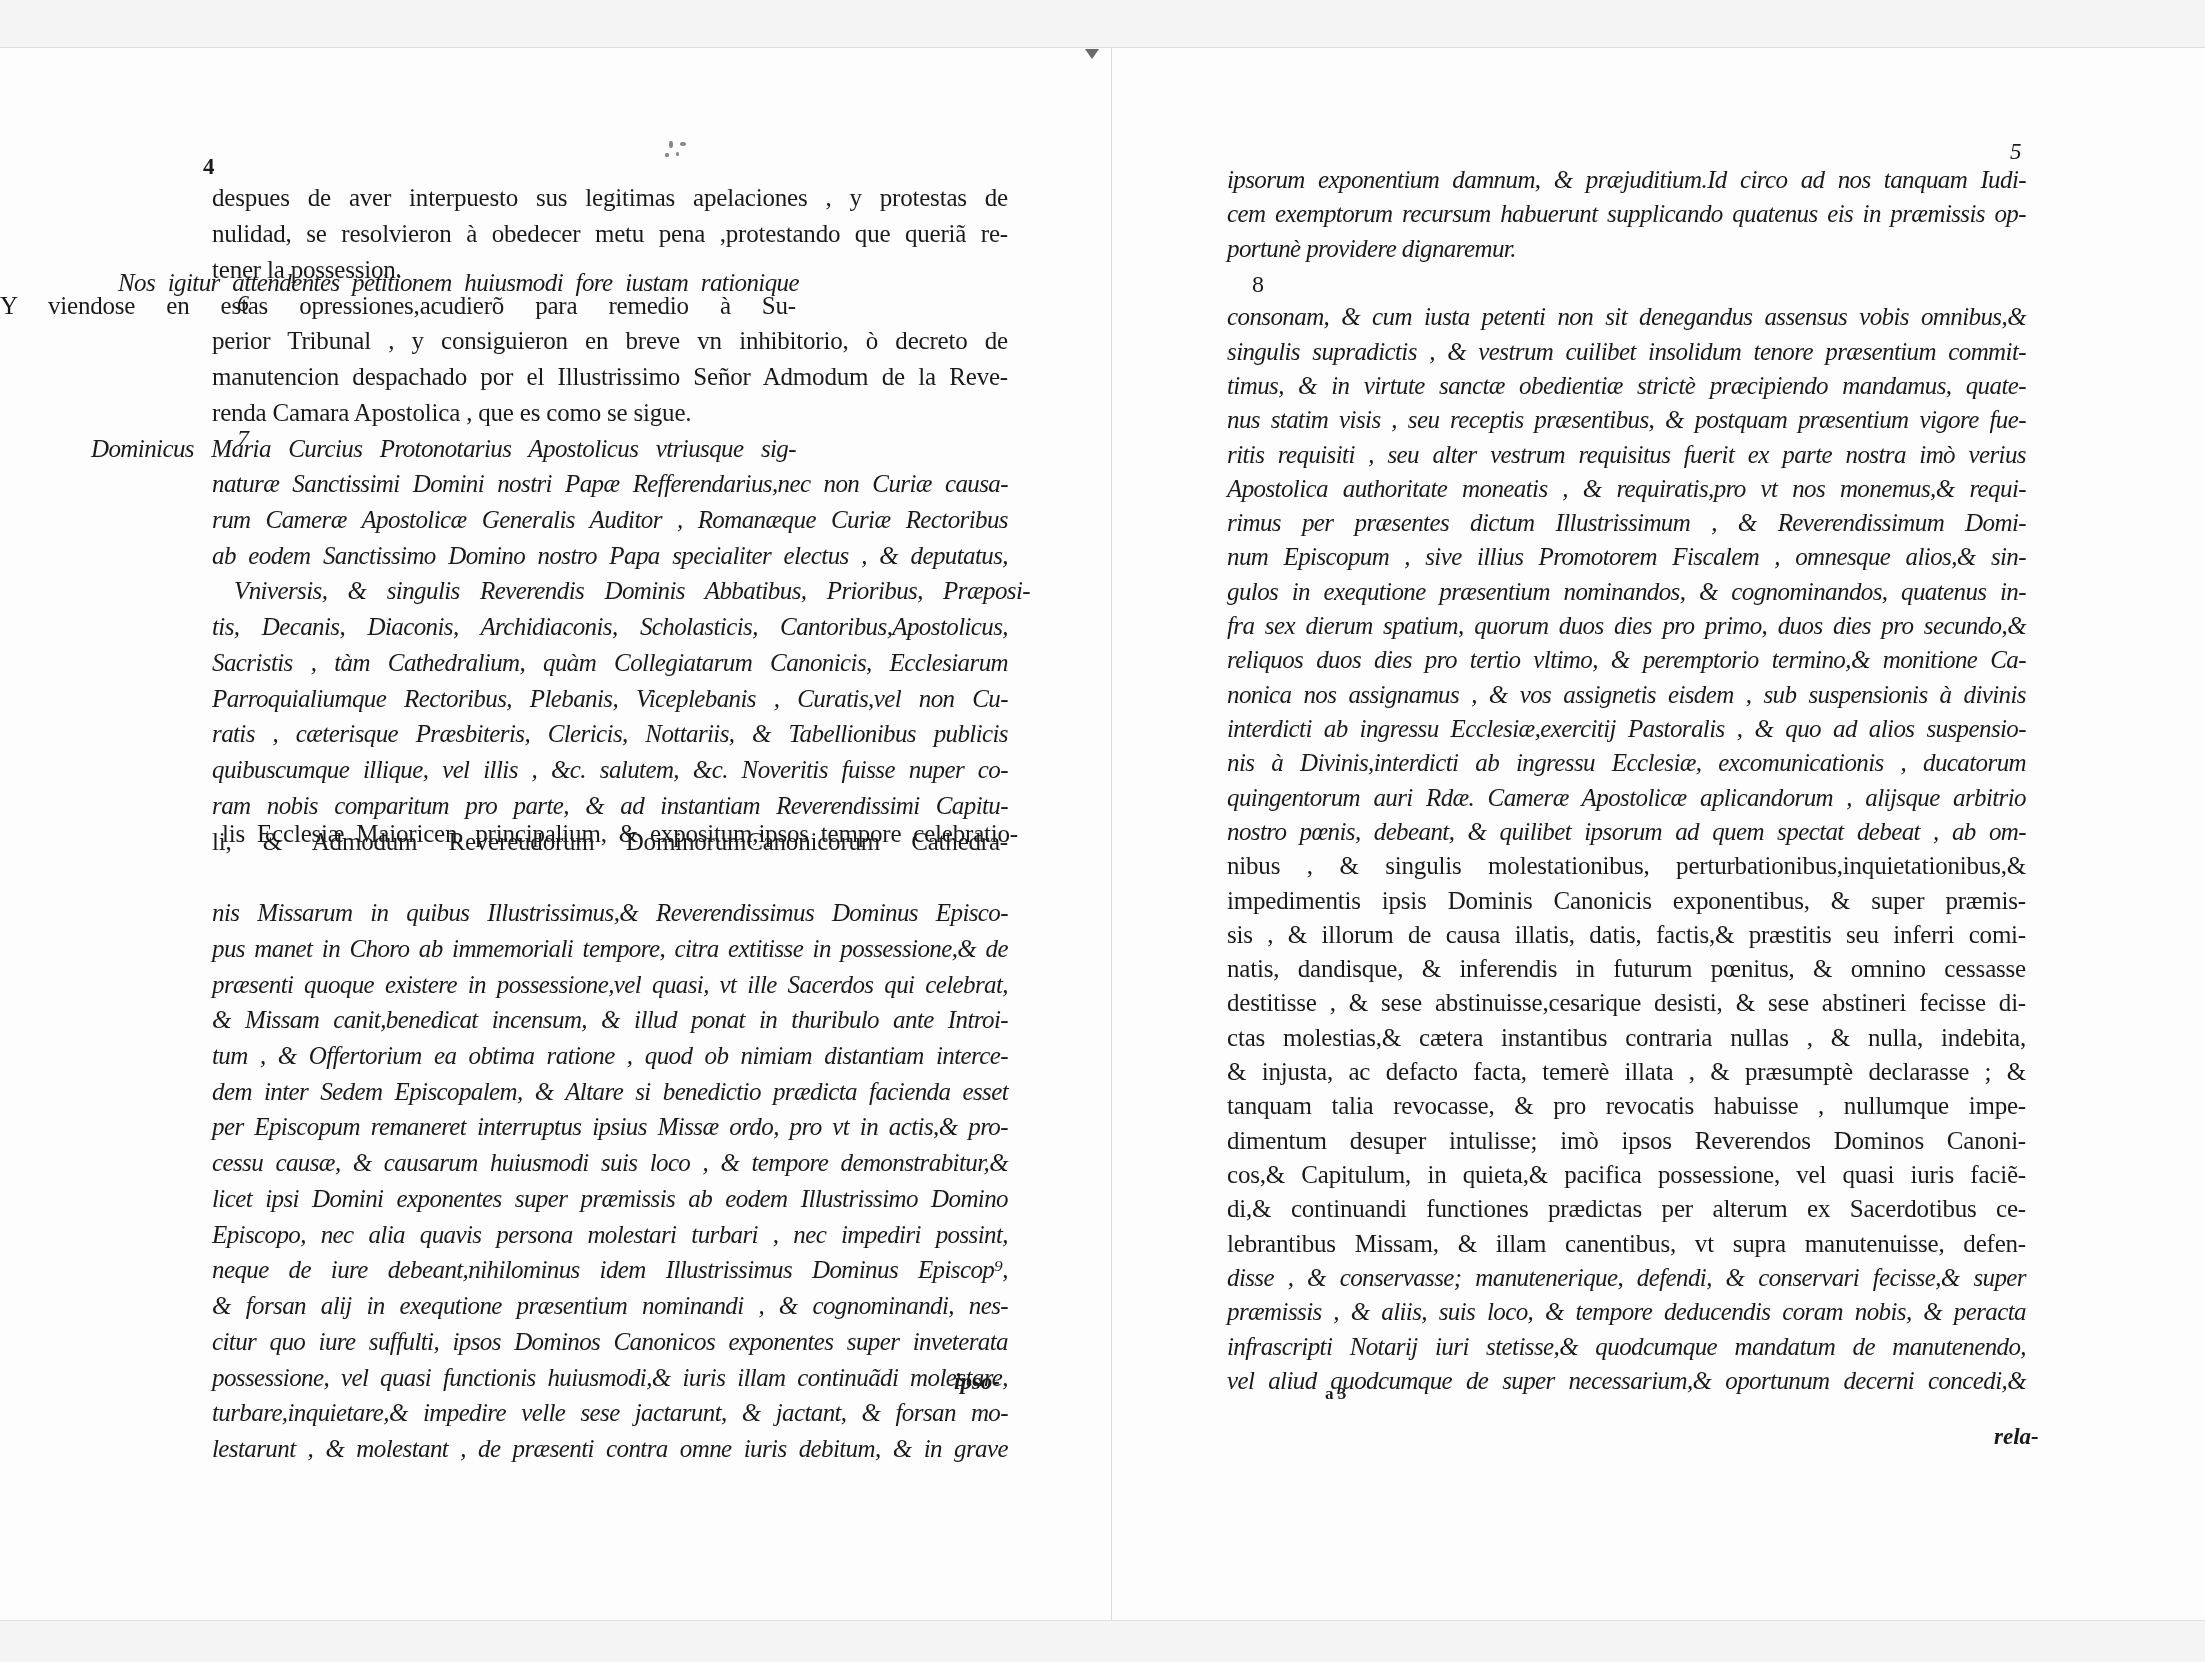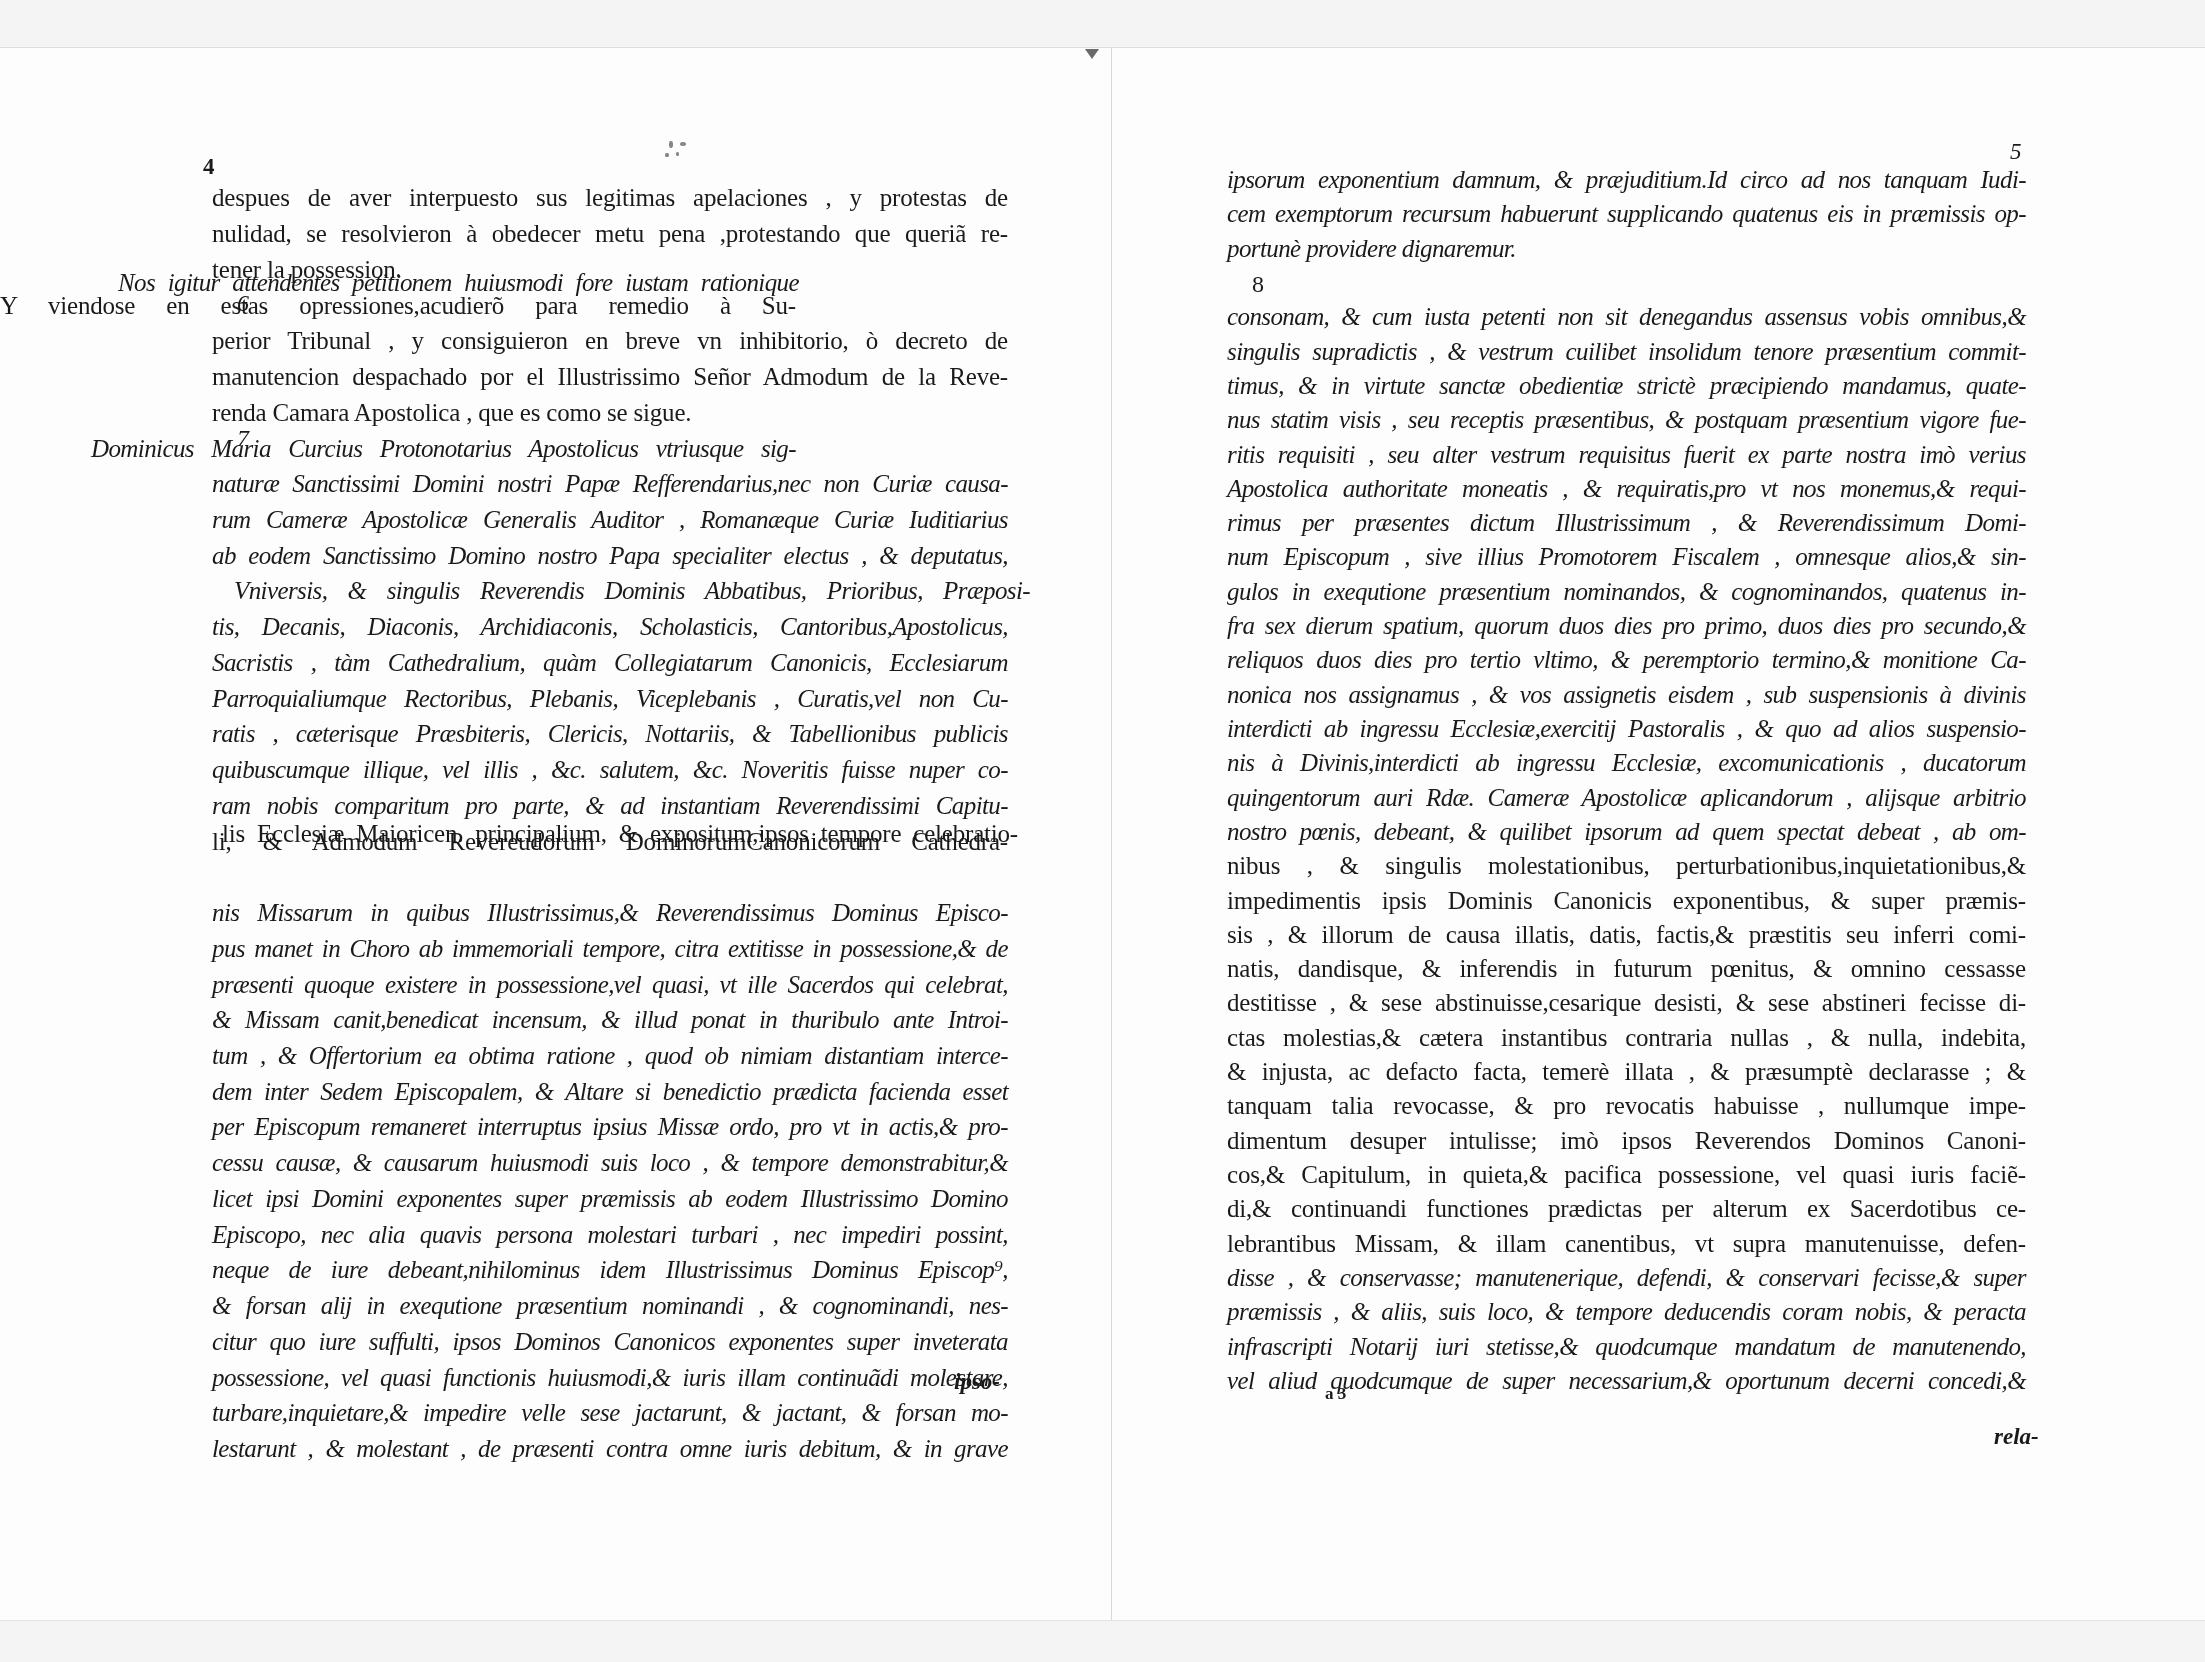--- a/index.html
+++ b/index.html
@@ -64,21 +64,21 @@
 <div id="left-lines">
     <div class="line left-line roman" style="top: 183px;">despues de aver interpuesto sus legitimas apelaciones , y protestas de</div>
     <div class="line left-line roman" style="top: 219px;">nulidad, se resolvieron à obedecer metu pena ,protestando que queriã re-</div>
     <div class="line left-line roman short" style="top: 255px;">tener la possession.</div>
     <div class="line left-line roman" style="top: 291px; left: 0px; box-sizing: border-box;">Y viendose en estas opressiones,acudierõ para remedio à Su-</div>
     <div class="line left-line roman" style="top: 326px;">perior Tribunal , y consiguieron en breve vn inhibitorio, ò decreto de</div>
     <div class="line left-line roman" style="top: 362px;">manutencion despachado por el Illustrissimo Señor Admodum de la Reve-</div>
     <div class="line left-line roman short" style="top: 398px;">renda Camara Apostolica , que es como se sigue.</div>
     <div class="line left-line italic" style="top: 434px; left: 0px; padding-left: 91px; box-sizing: border-box;">Dominicus Maria Curcius Protonotarius Apostolicus vtriusque sig-</div>
     <div class="line left-line italic" style="top: 469px;">naturæ Sanctissimi Domini nostri Papæ Refferendarius,nec non Curiæ causa-</div>
-    <div class="line left-line italic" style="top: 505px;">rum Cameræ Apostolicæ Generalis Auditor , Romanæque Curiæ Iuditiarius</div>
+    <div class="line left-line italic" style="top: 505px;">rum Cameræ Apostolicæ Generalis Auditor , Romanæque Curiæ Rectoribus</div>
     <div class="line left-line italic" style="top: 541px;">ab eodem Sanctissimo Domino nostro Papa specialiter electus , &amp; deputatus,</div>
     <div class="line left-line italic" style="top: 576px; margin-left: 22px;">Vniversis, &amp; singulis Reverendis Dominis Abbatibus, Prioribus, Præposi-</div>
     <div class="line left-line italic" style="top: 612px;">tis, Decanis, Diaconis, Archidiaconis, Scholasticis, Cantoribus,Apostolicus,</div>
     <div class="line left-line italic" style="top: 648px;">Sacristis , tàm Cathedralium, quàm Collegiatarum Canonicis, Ecclesiarum</div>
     <div class="line left-line italic" style="top: 684px;">Parroquialiumque Rectoribus, Plebanis, Viceplebanis , Curatis,vel non Cu-</div>
     <div class="line left-line italic" style="top: 719px;">ratis , cæterisque Præsbiteris, Clericis, Nottariis, &amp; Tabellionibus publicis</div>
     <div class="line left-line italic" style="top: 755px;">quibuscumque illique, vel illis , &amp;c. salutem, &amp;c. Noveritis fuisse nuper co-</div>
     <div class="line left-line italic" style="top: 791px;">ram nobis comparitum pro parte, &amp; ad instantiam Reverendissimi Capitu-</div>
     <div class="line left-line roman" style="top: 827px;">li, &amp; Admodum Revereudorum DominorumCanonicorum Cathedra-</div>
     <div class="line left-line roman" style="top: 819px; margin-left: 10px;">lis Ecclesiæ Maioricen. principalium, &amp; expositum,ipsos tempore celebratio-</div>

